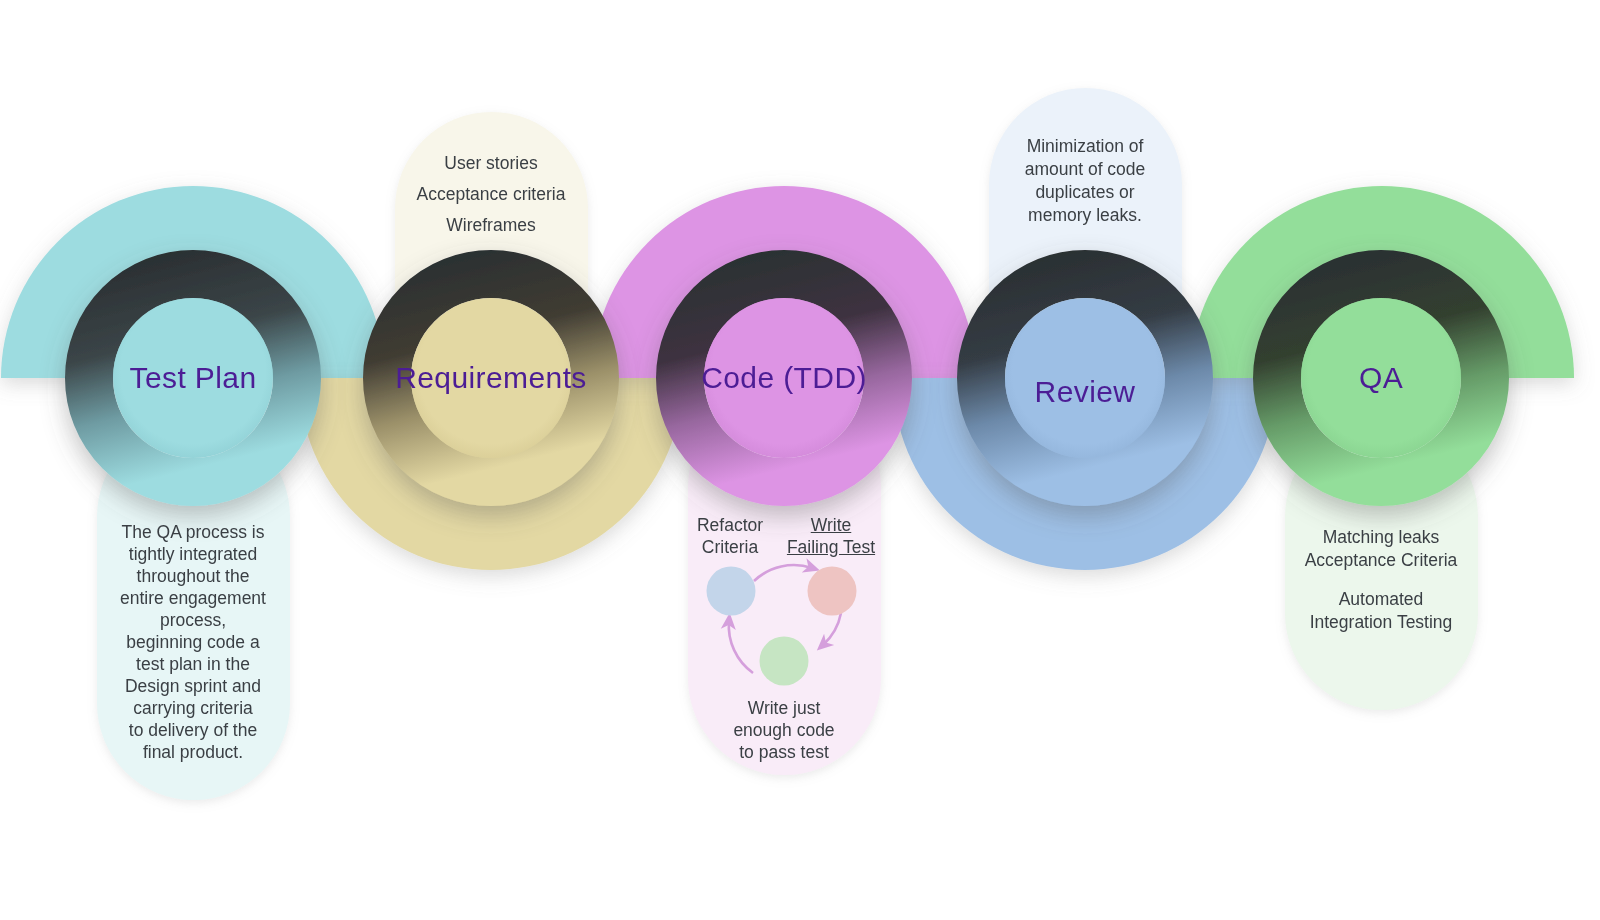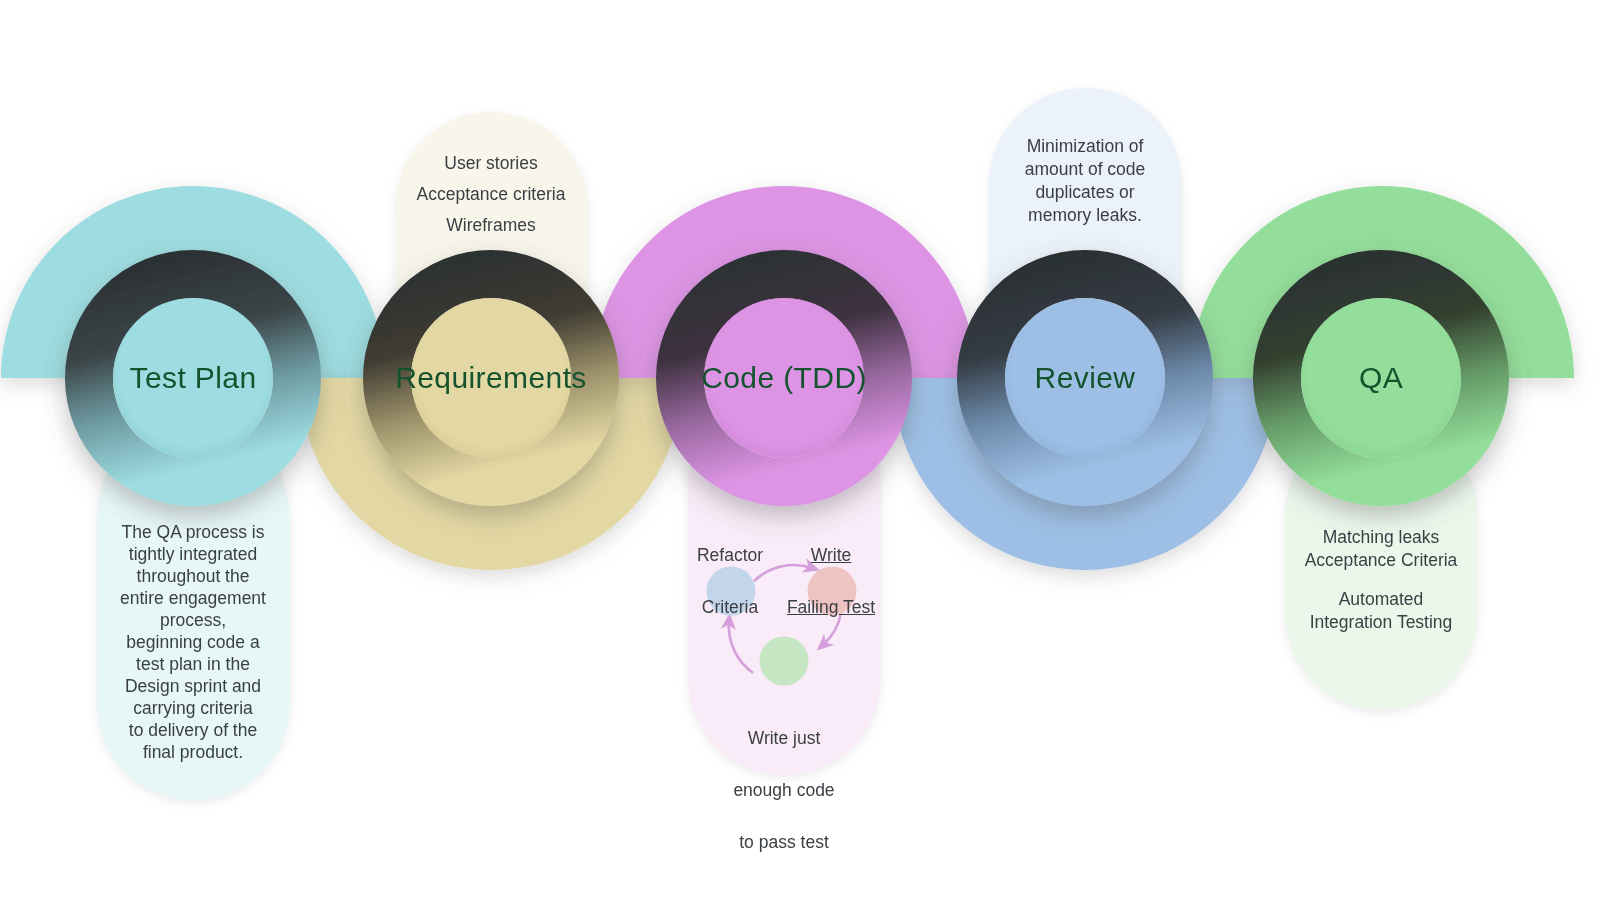--- a/index.html
+++ b/index.html
@@ -29,21 +29,21 @@
   .txt-layer {
     position: absolute;
     left: 0; top: 0;
     width: 1600px;
     height: 920px;
     pointer-events: none;
   }
   .stage-title {
     position: absolute;
     text-align: center;
-    color: #14532d;
+    color: #4c1d95;
     font-size: 30px;
     font-weight: 300;
     letter-spacing: 0.4px;
     white-space: nowrap;
     transform: translate(-50%, -50%);
   }
   .note {
     position: absolute;
     text-align: center;
     color: #3a3f44;
@@ -55,21 +55,21 @@
   .note .sp { display: block; height: 16px; }
   .tdd-label {
     position: absolute;
     text-align: center;
     color: #3a3f44;
     font-size: 17.5px;
     line-height: 22px;
     transform: translateX(-50%);
     white-space: nowrap;
   }
-  .tdd-label .ln { display: block; margin-top: 30px; }
+  .tdd-label .ln { display: block; }
 </style>
 </head>
 <body>
 
 <div id="stage">
 
   <svg class="svg-layer" viewBox="0 0 1600 920">
     <defs>
 
       <filter id="softShadow" x="-40%" y="-40%" width="180%" height="180%">
@@ -205,21 +205,21 @@
       <circle cx="832" cy="591" r="24.5" fill="#eec4c2"></circle>
       <circle cx="784" cy="661" r="24.5" fill="#c6e5c3"></circle>
     </g>
   </svg>
 
   <div class="txt-layer">
 
     <div class="stage-title" style="left:193px; top:378px;">Test Plan</div>
     <div class="stage-title" style="left:491px; top:378px;">Requirements</div>
     <div class="stage-title" style="left:784px; top:378px;text-align:center;">Code (TDD)</div>
-    <div class="stage-title" style="left:1085px; top:378px;text-align:right;">Review</div>
+    <div class="stage-title" style="left:1085px; top:392px;text-align:right;">Review</div>
     <div class="stage-title" style="left:1381px; top:378px;">QA</div>
 
     <div class="note" style="left:193px; top:521px; width:200px;">
       <span class="ln">The QA process is</span>
       <span class="ln">tightly integrated</span>
       <span class="ln">throughout the</span>
       <span class="ln">entire engagement</span>
       <span class="ln">process,</span>
       <span class="ln">beginning code a</span>
       <span class="ln">test plan in the</span>

